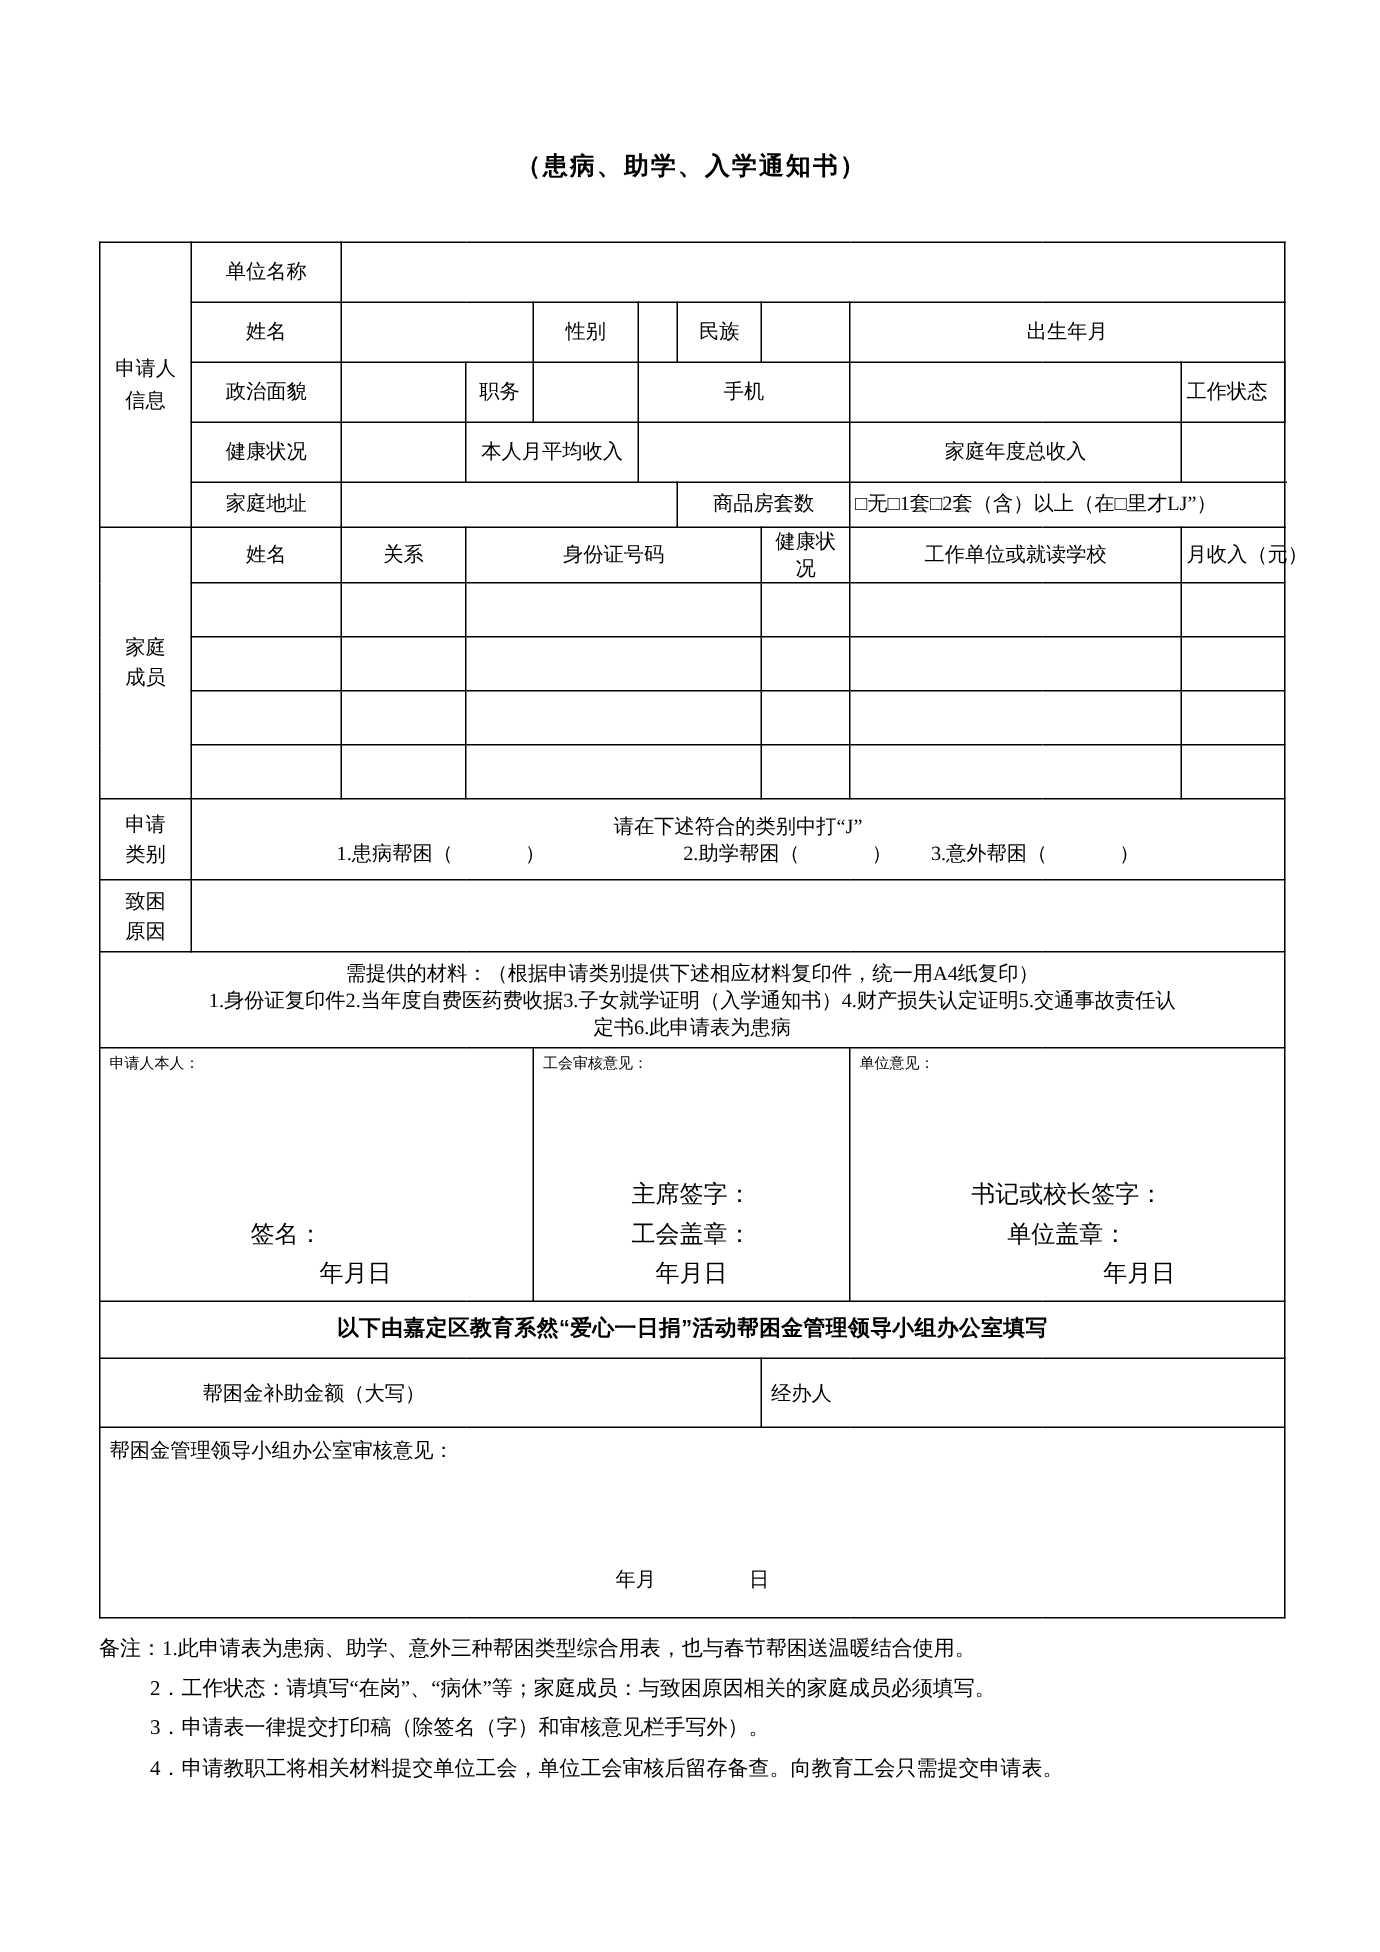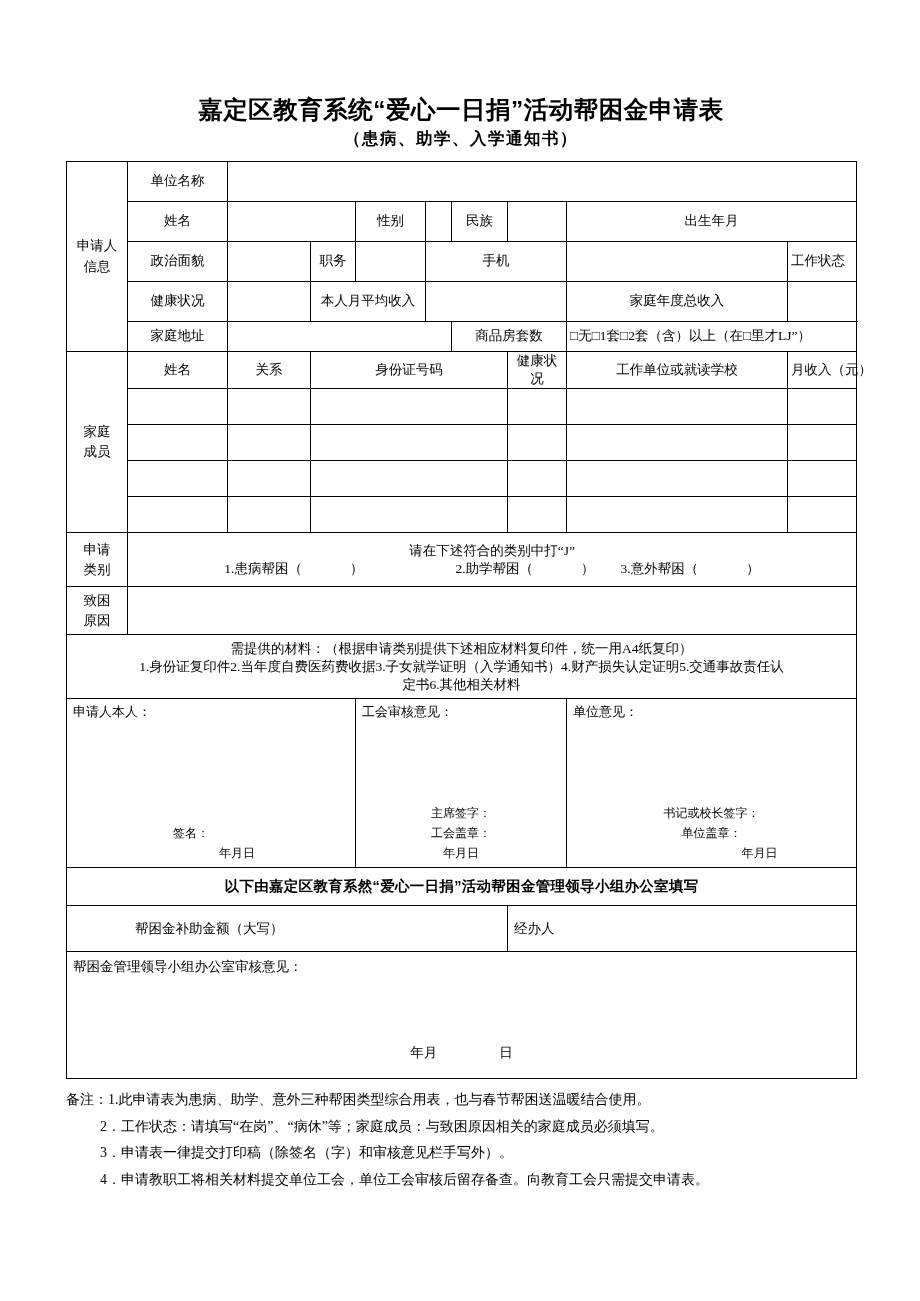--- a/index.html
+++ b/index.html
@@ -120,34 +120,34 @@
     position: relative;
     text-align: left;
     vertical-align: top;
     height: 168px;
     padding: 0 !important;
   }
   .sig-head {
     position: absolute;
     top: 4px;
     left: 6px;
-    font-size: 13px;
+    font-size: 10px;
     white-space: nowrap;
   }
   .sig-lines {
     position: absolute;
     left: 0;
     right: 0;
     bottom: 4px;
     text-align: center;
   }
   .sig-lines .ln {
     display: block;
     line-height: 1.65;
-    font-size: 12px;
+    font-size: 16px;
     font-family: Liberation Serif, serif;
   }
   .sig-lines .ln.indent-a { padding-right: 40px; }
   .sig-lines .ln.date-a   { padding-left: 52px; }
   .sig-lines .ln.date-b   { padding-left: 0px; }
   .sig-lines .ln.date-c   { padding-left: 96px; }
 
   
   .office-head {
     font-family: "Liberation Sans", "DejaVu Sans", sans-serif;
@@ -193,21 +193,20 @@
   }
   .note-line { white-space: nowrap; }
   .note-line.indent { padding-left: 34px; }
 </style>
 </head>
 <body>
 
 <div class="page">
 
   <div class="title-block">
-    <div class="doc-title">嘉定区教育系统“爱心一日捐”活动帮困金申请表</div>
     <div class="doc-subtitle">（患病、助学、入学通知书）</div>
   </div>
 
   <table class="form-table">
     <colgroup>
       <col style="width:61px">
       <col style="width:100px">
       <col style="width:83px">
       <col style="width:45px">
       <col style="width:70px">
@@ -328,21 +327,21 @@
         <span class="stack">致困</span>
         <span class="stack">原因</span>
       </td>
       <td colspan="10"></td>
     </tr>
 
     <tr class="r-mat">
       <td colspan="11" class="materials">
         <div>需提供的材料：（根据申请类别提供下述相应材料复印件，统一用A4纸复印）</div>
         <div>1.身份证复印件2.当年度自费医药费收据3.子女就学证明（入学通知书）4.财产损失认定证明5.交通事故责任认</div>
-        <div>定书6.其他相关材料</div>
+        <div>定书6.此申请表为患病</div>
       </td>
     </tr>
 
     <tr class="r-sign">
       <td colspan="4" class="sig-cell">
         <span class="sig-head">申请人本人：</span>
         <span class="sig-lines">
           <span class="ln indent-a">签名：</span>
           <span class="ln date-a">年月日</span>
         </span>

